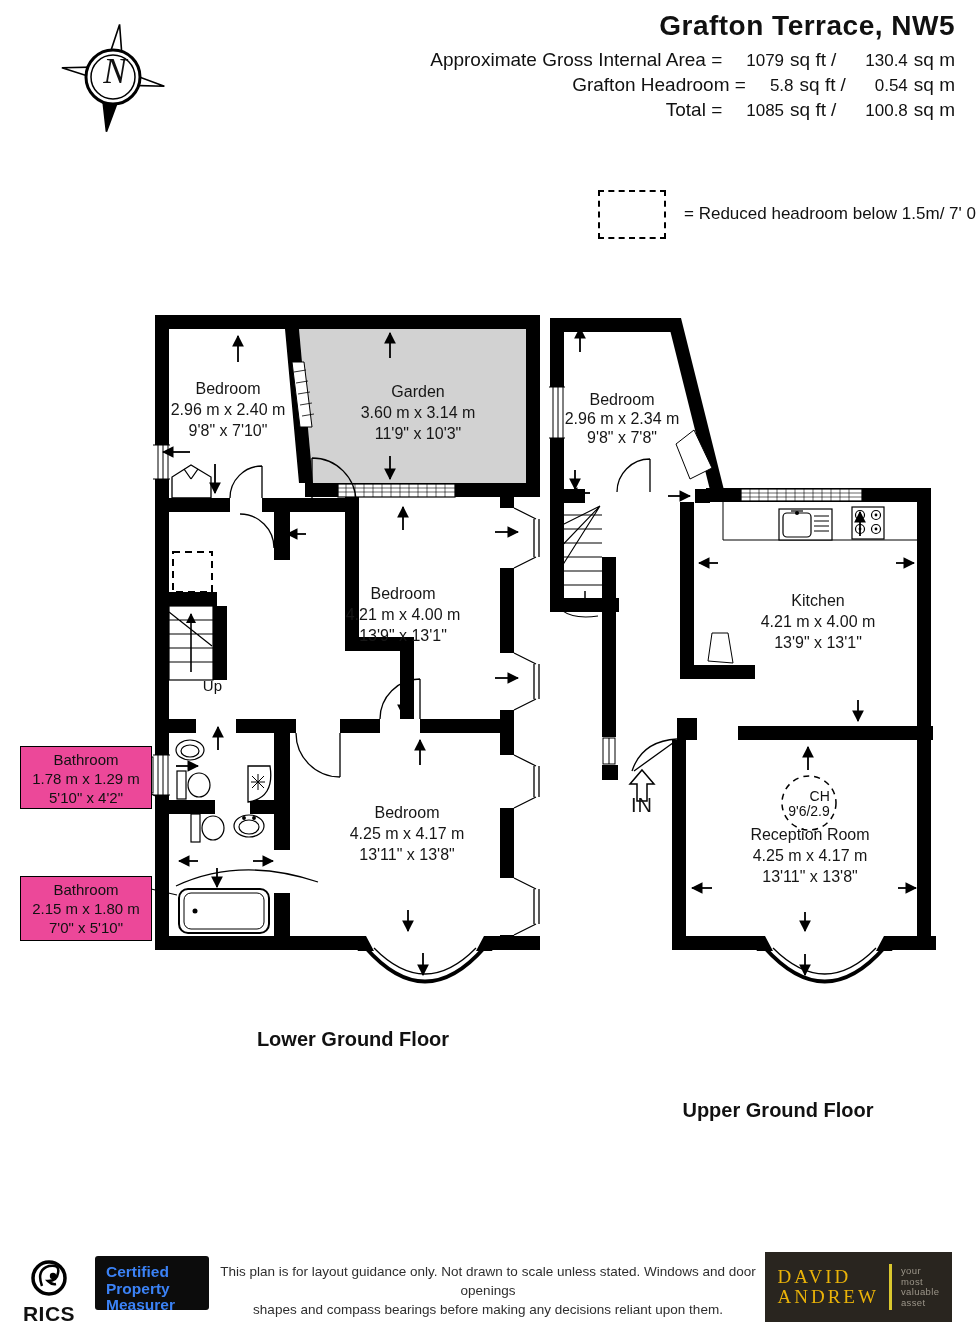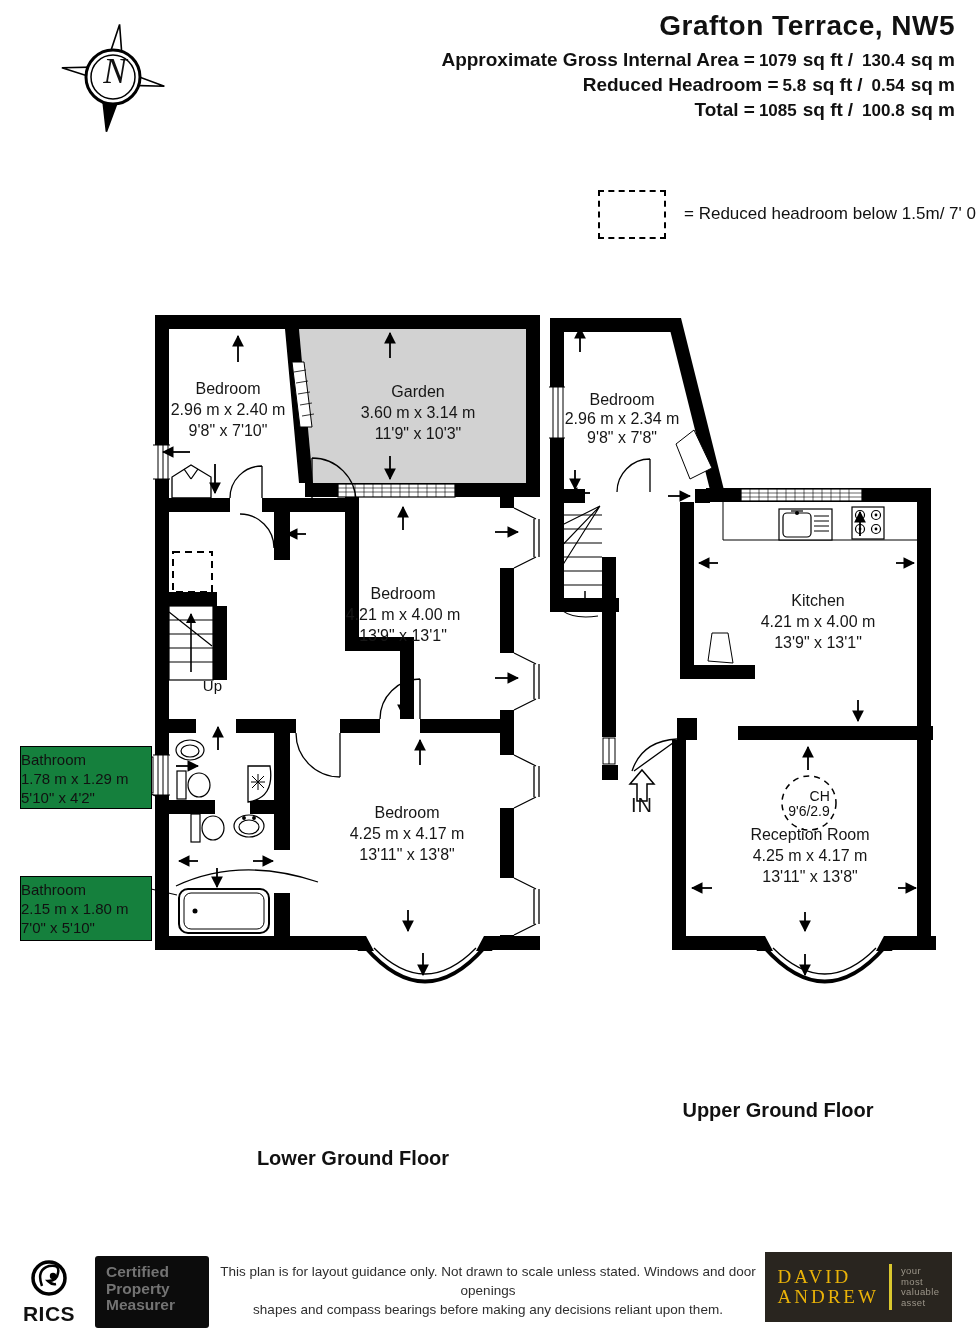--- a/index.html
+++ b/index.html
@@ -2,48 +2,48 @@
 <html><head>
 <meta charset="utf-8">
 <style>
   html,body{margin:0;padding:0;background:#fff;}
   #page{position:relative;width:980px;height:1342px;background:#fff;overflow:hidden;
         font-family:"Liberation Sans",sans-serif;color:#111;}
   .abs{position:absolute;}
   
   #title{right:25px;top:10px;font-size:28px;font-weight:bold;letter-spacing:.5px;}
   #area-rows{right:25px;top:49px;text-align:right;}
-  .arow{display:flex;justify-content:flex-end;align-items:baseline;height:25px;font-weight:bold;}
+  .arow{display:flex;justify-content:flex-end;align-items:baseline;height:25px;}
   .arow .lbl{font-size:19px;}
-  .arow .vft,.arow .vm{font-size:17px;margin-left:4px;}
+  .arow .vft,.arow .vm{font-size:17px;margin-left:24px;}
   .arow .uft,.arow .um{font-size:19px;margin-left:6px;}
   .arow .sep{font-size:19px;margin:0 5px;}
   
   #legend-box{left:598px;top:190px;width:64px;height:45px;border:2px dashed #000;}
   #legend-text{left:684px;top:204px;font-size:17px;}
   
   #compass{left:55px;top:20px;}
   #compass-n{left:95px;top:52px;width:40px;text-align:center;
      font-family:"Liberation Serif",serif;font-style:italic;font-size:35px;}
   
   .rlabel{transform:translateX(-50%);text-align:center;font-size:16px;line-height:21px;white-space:nowrap;color:#161616;}
   .rlabel.small{line-height:19px;}
   #lbl-up{left:192px;top:677px;width:30px;text-align:right;font-size:15px;}
   #lbl-in{left:642px;top:794px;transform:translateX(-50%);font-size:20px;letter-spacing:1px;}
   #lbl-ch{left:809px;top:789px;transform:translateX(-50%);text-align:right;font-size:14px;line-height:15px;}
-  .callout{border:1.5px solid #000;background:#15803d;text-align:left;font-size:15px;line-height:19px;padding-top:3px;}
+  .callout{border:1.5px solid #000;background:#ec4899;text-align:center;font-size:15px;line-height:19px;padding-top:3px;}
   #callout1{left:20px;top:746px;width:130px;height:58px;}
   #callout2{left:20px;top:876px;width:130px;height:60px;}
   .floorname{transform:translateX(-50%);font-size:20px;font-weight:bold;}
-  #floor-lower{left:353px;top:1147px;}
+  #floor-lower{left:353px;top:1028px;}
   #floor-upper{left:778px;top:1083px;margin-top:16px;}
   
   #rics{left:16px;top:1258px;width:66px;text-align:center;}
   #rics-text{font-size:21px;font-weight:bold;letter-spacing:.5px;margin-top:-2px;}
-  #certbox{left:95px;top:1256px;width:114px;height:72px;background:#0c0c0c;color:#737373;border-radius:3px;
+  #certbox{left:95px;top:1256px;width:114px;height:54px;background:#0c0c0c;color:#3b82f6;border-radius:3px;
            padding:8px 18px 0 11px;box-sizing:border-box;font-size:15.5px;font-weight:bold;line-height:16.5px;}
   #disclaimer{left:213px;top:1262px;width:550px;text-align:center;font-size:13.5px;line-height:19px;color:#2e2e2e;}
   #brand{left:765px;top:1252px;width:187px;height:70px;background:#29251f;display:flex;align-items:center;justify-content:center;}
   #brand-name{font-family:"Liberation Serif",serif;color:#eab308;font-size:19px;line-height:20px;letter-spacing:3px;text-align:left;}
   #brand-bar{width:3px;height:46px;margin:0 9px 0 10px;}
   #brand-tag{font-size:9.5px;line-height:10.5px;color:#9b9589;letter-spacing:.4px;}
 </style>
 </head>
 <body>
 
@@ -53,21 +53,21 @@
   <div class="abs" id="area-rows">
     <div class="arow">
       <span class="lbl">Approximate Gross Internal Area =</span>
       <span class="vft">1079</span>
       <span class="uft">sq ft</span>
       <span class="sep">/</span>
       <span class="vm">130.4</span>
       <span class="um">sq m</span>
     </div>
     <div class="arow">
-      <span class="lbl">Reduced Headroom =</span>
+      <span class="lbl">Grafton Headroom =</span>
       <span class="vft">5.8</span>
       <span class="uft">sq ft</span>
       <span class="sep">/</span>
       <span class="vm">0.54</span>
       <span class="um">sq m</span>
     </div>
     <div class="arow">
       <span class="lbl">Total =</span>
       <span class="vft">1085</span>
       <span class="uft">sq ft</span>

